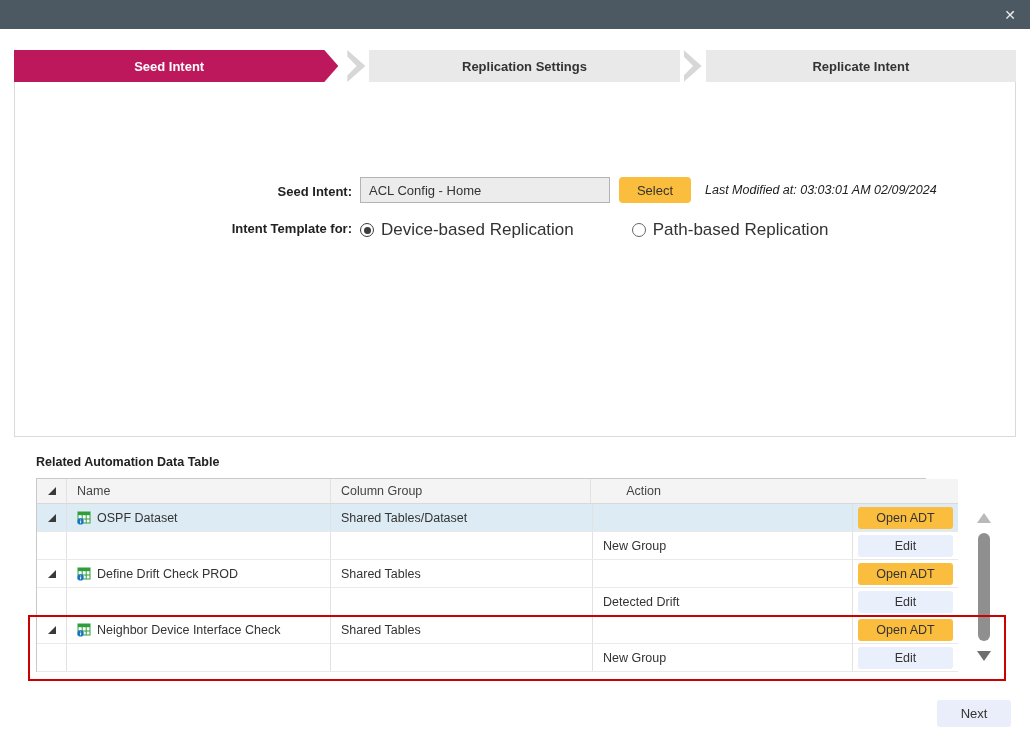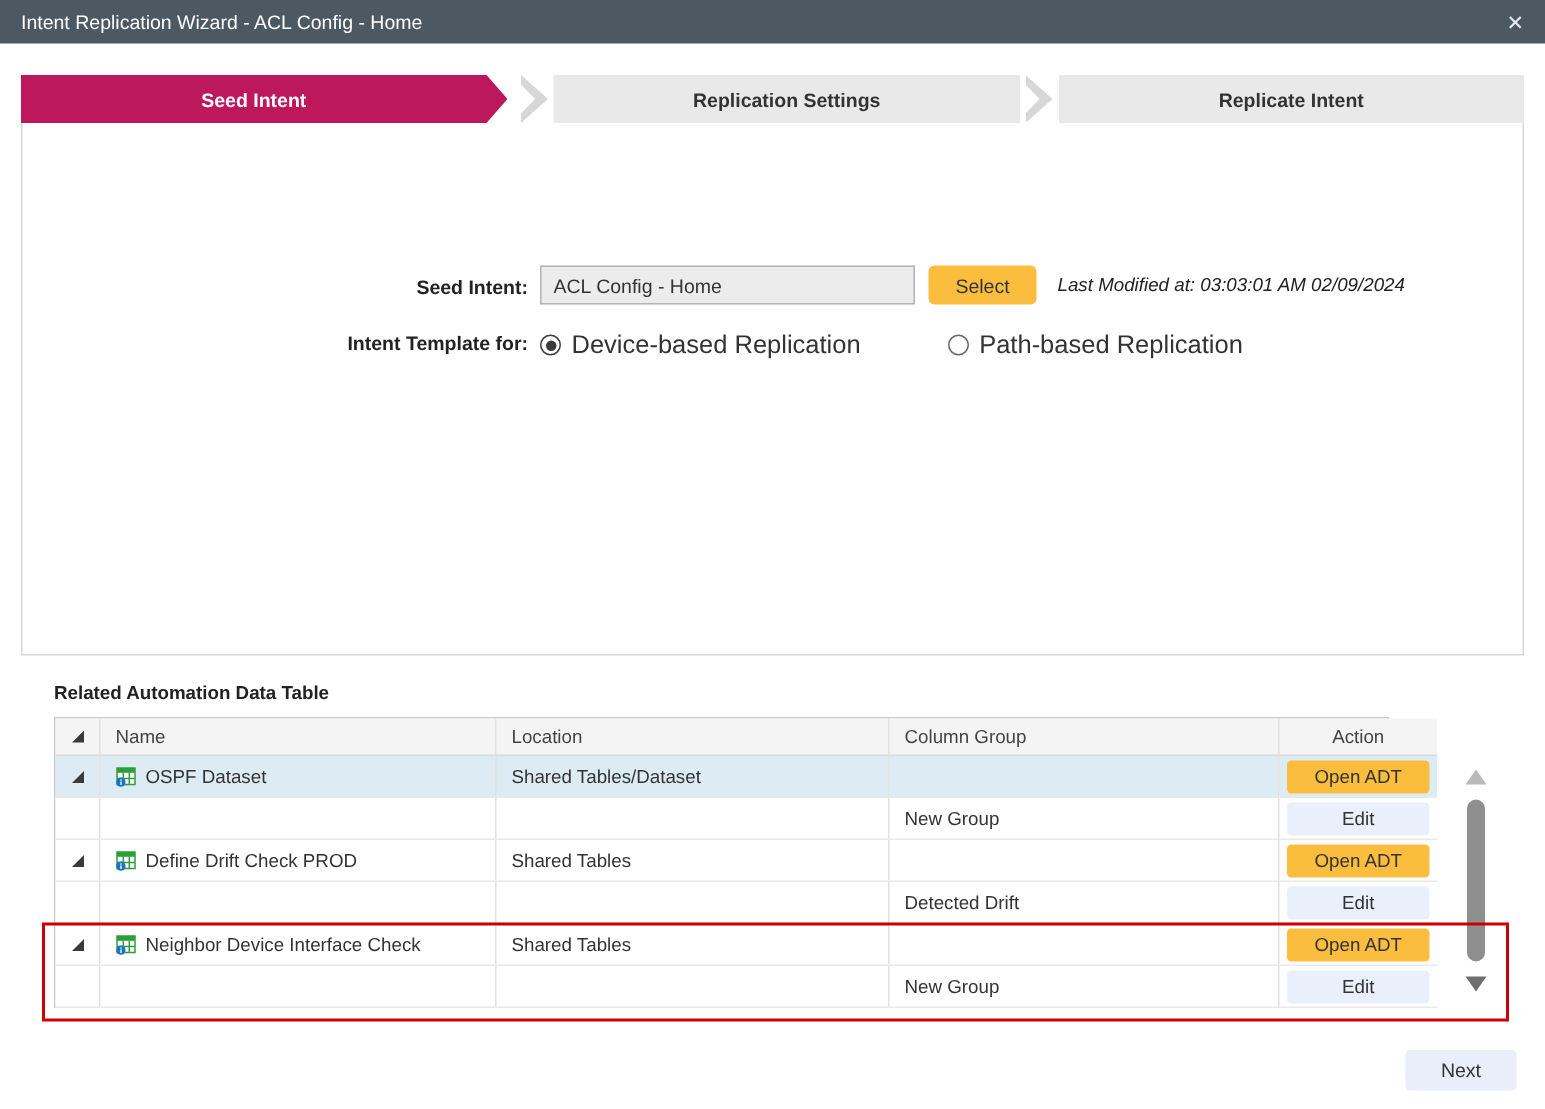--- a/index.html
+++ b/index.html
@@ -128,21 +128,20 @@
   .btn-next {
     position:absolute; left:937px; top:700px; width:74px; height:27px;
     background:#e9eefa; border:none; border-radius:3px; font-size:13px;
     color:#333; font-family:"Liberation Sans", sans-serif; cursor:pointer;
   }
 </style>
 </head>
 <body>
 
 <div class="titlebar">
-  <span>Intent Replication Wizard - ACL Config - Home</span>
   <span class="close">✕</span>
 </div>
 
 <div class="stepper">
   <div class="step active">
     <span>Seed Intent</span>
   </div>
   <div class="sep"></div>
   <div class="step idle">
     <span>Replication Settings</span>
@@ -177,21 +176,20 @@
 <div class="table-title">Related Automation Data Table</div>
 
 <div class="tablewrap">
   <div class="grid">
 
     <div class="thead">
       <div class="cell c-exp">
           <span class="tri"></span>
         </div>
       <div class="cell c-name">Name</div>
-      <div class="cell c-loc">Location</div>
       <div class="cell c-group">Column Group</div>
       <div class="cell c-action">Action</div>
     </div>
 
     <div class="trow highlight">
       <div class="cell c-exp">
           <span class="tri"></span>
         </div>
       <div class="cell c-name">
         <span class="adt-icon">

